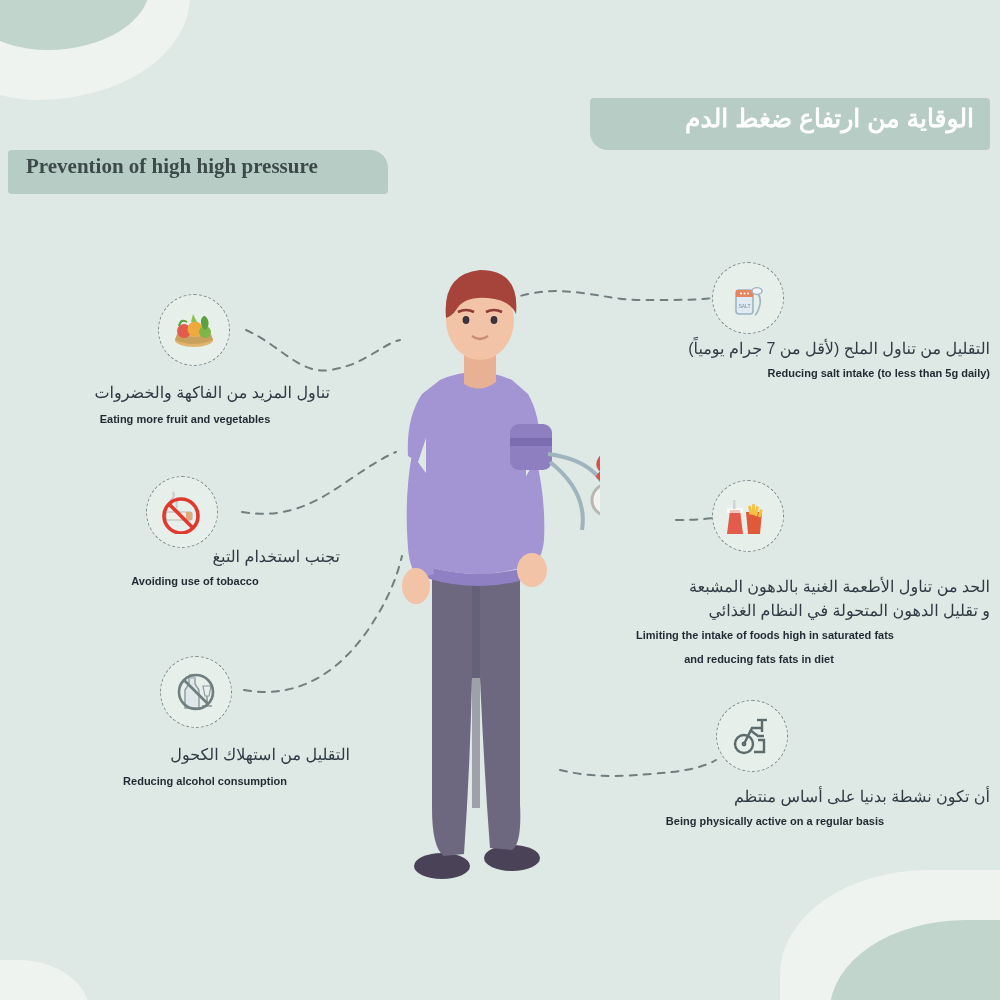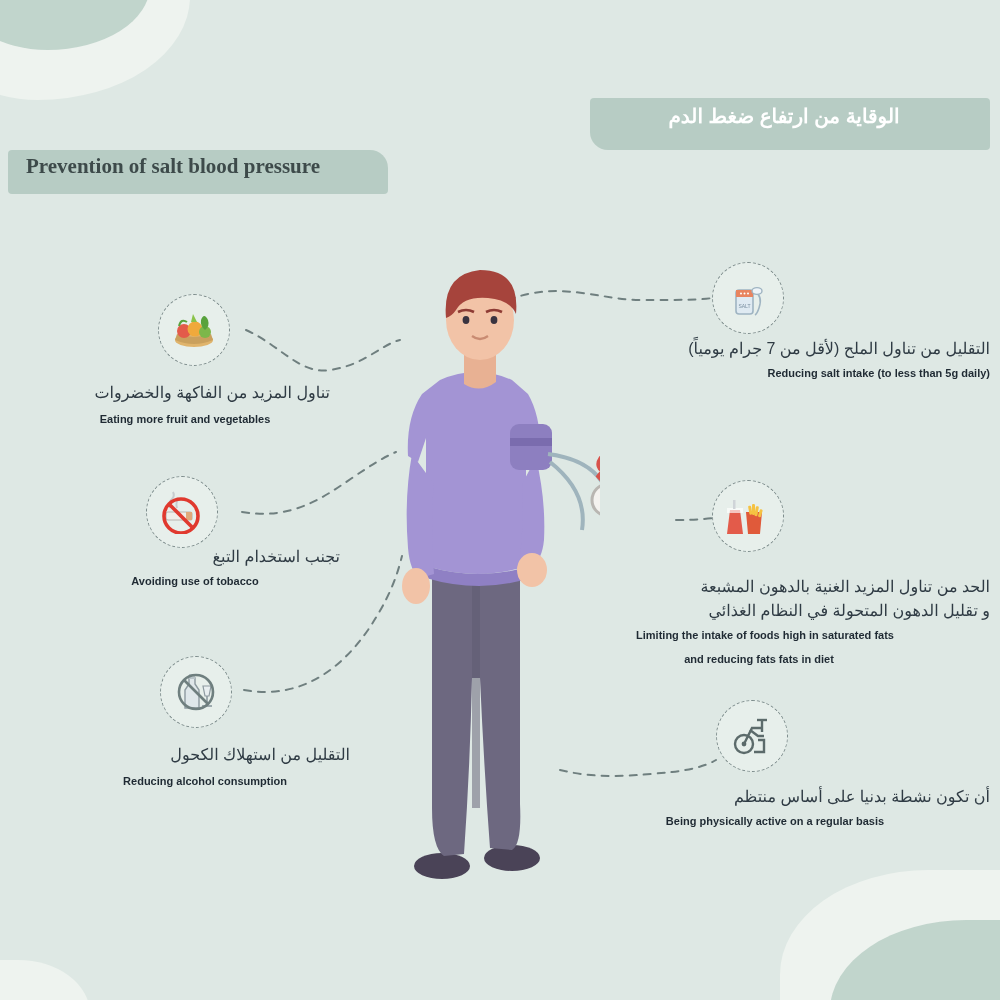--- a/index.html
+++ b/index.html
@@ -65,23 +65,23 @@
     position: absolute;
     right: 10px; top: 98px;
     width: 400px; height: 52px;
     background: #b7ccc4;
     border-radius: 4px 4px 4px 18px;
   }
   .title-ar {
     position: absolute;
     right: 26px; top: 104px;
     width: 380px;
-    text-align: center;
+    text-align: right;
     direction: rtl;
-    font-size: 20px;
+    font-size: 25px;
     font-weight: bold;
     color: #ffffff;
     letter-spacing: .2px;
   }
   .title-en-band {
     position: absolute;
     left: 8px; top: 150px;
     width: 380px; height: 44px;
     background: #b7ccc4;
     border-radius: 4px 18px 4px 4px;
@@ -154,21 +154,21 @@
   <div class="blob-tl"></div>
   <div class="blob-tl2"></div>
   <div class="blob-br"></div>
   <div class="blob-br2"></div>
   <div class="blob-bl"></div>
 
   <div class="title-ar-band"></div>
   <div class="title-ar">الوقاية من ارتفاع ضغط الدم</div>
 
   <div class="title-en-band"></div>
-  <div class="title-en">Prevention of salt blood pressure</div>
+  <div class="title-en">Prevention of high high pressure</div>
 
 
   <svg class="paths" viewBox="0 0 1000 1000">
     <g fill="none" stroke="#6f7f7f" stroke-width="2" stroke-dasharray="7 7" stroke-linecap="round">
       <path d="M508 300 C560 280, 600 300, 640 300 C680 300, 700 300, 712 298"></path>
       <path d="M246 330 C280 345, 300 375, 330 370 C365 365, 380 345, 400 340"></path>
       <path d="M242 512 C290 520, 320 500, 352 478 C370 466, 382 458, 396 452"></path>
       <path d="M244 690 C300 700, 340 670, 368 630 C388 600, 396 580, 402 556"></path>
       <path d="M560 770 C600 780, 640 775, 672 772 C690 770, 706 766, 716 760"></path>
       <path d="M676 520 C700 520, 716 518, 726 516"></path>
@@ -269,21 +269,21 @@
         <path d="M6 16 L16 16 L19 40 L3 40 Z" fill="#e35b4a"></path>
         <rect x="3" y="14" width="16" height="5" fill="#fff" opacity=".65"></rect>
         <rect x="9" y="6" width="2.5" height="9" fill="#cfd4d8"></rect>
         <path d="M22 18 L38 18 L36 40 L24 40 Z" fill="#e05a3a"></path>
         <rect x="24" y="12" width="3" height="9" rx="1.2" fill="#f5c242" transform="rotate(-10 24 12)"></rect>
         <rect x="28" y="10" width="3" height="11" rx="1.2" fill="#f5c242"></rect>
         <rect x="32" y="12" width="3" height="10" rx="1.2" fill="#f5c242" transform="rotate(10 32 12)"></rect>
         <rect x="36" y="15" width="3" height="8" rx="1.2" fill="#f5c242" transform="rotate(16 36 15)"></rect>
       </svg>
     </div>
-    <div class="label-ar txt-right" style="position:absolute; left:560px; top:576px; width:430px;">الحد من تناول المزيد الغنية بالدهون المشبعة</div>
+    <div class="label-ar txt-right" style="position:absolute; left:560px; top:576px; width:430px;">الحد من تناول الأطعمة الغنية بالدهون المشبعة</div>
     <div class="label-ar txt-right" style="position:absolute; left:560px; top:600px; width:430px;">و تقليل الدهون المتحولة في النظام الغذائي</div>
     <div class="label-en txt-center" style="position:absolute; left:520px; top:628px; width:478px;padding-left:6px;">Limiting the intake of foods high in saturated fats</div>
     <div class="label-en txt-center" style="position:absolute; left:520px; top:652px; width:478px;">and reducing fats fats in diet</div>
   </div>
 
   <div class="item">
     <div class="icon-circle" style="left:160px; top:656px;">
       <svg width="46" height="44" viewBox="0 0 46 44">
         <path d="M16 8 L22 8 L22 14 L26 20 L26 38 L12 38 L12 20 L16 14 Z" fill="#dfe7ea" stroke="#8d9aa0" stroke-width="1.4"></path>
         <rect x="16" y="4" width="6" height="5" fill="#b9c4c8"></rect>

